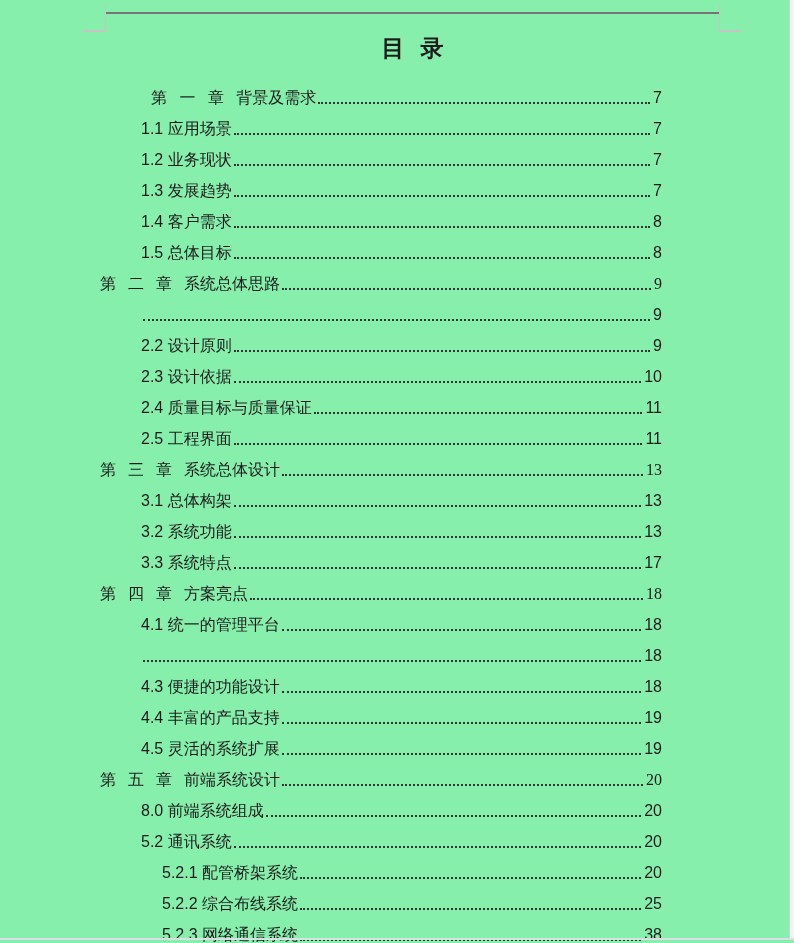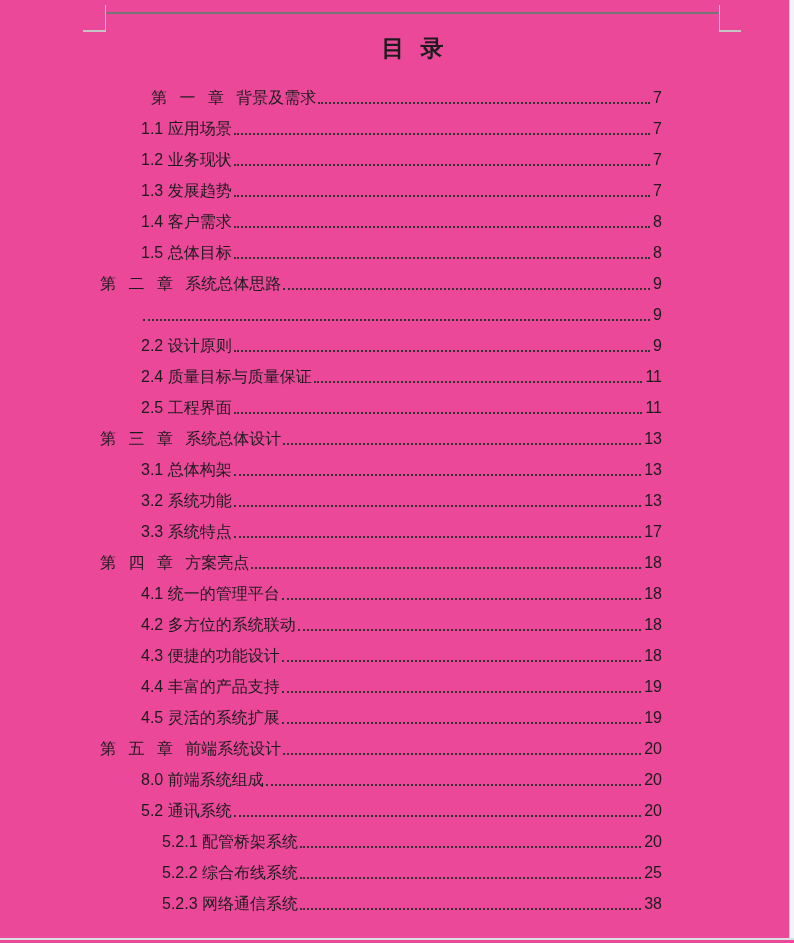--- a/index.html
+++ b/index.html
@@ -1,19 +1,19 @@
 <!DOCTYPE html>
 <html style="--text: #1c1c1c; --margin-line: #757575; --crop-mark: #c5c5c5; --leader-dots: #333333; --window-edge-line: #cfd3d6; --window-edge-fill: #f3f4f5; --bottom-divider: #dadfe3;"><head>
 <meta charset="utf-8">
 <style>
   html,body{margin:0;padding:0;background:#ffffff;}
   .page{
     position:relative;
     width:794px;height:943px;
-    background:#ec4899;
+    background:#86efac;
     overflow:hidden;
     font-family:"Liberation Sans",sans-serif;
     color:var(--text,#1c1c1c);
   }
   
   .margin-top-line{position:absolute;left:106px;top:12px;width:613px;height:2px;background:var(--margin-line,#757575);}
   .crop-left-v{position:absolute;left:105px;top:5px;width:1px;height:27px;background:var(--crop-mark,#c5c5c5);}
   .crop-left-h{position:absolute;left:83px;top:30px;width:23px;height:2px;background:var(--crop-mark,#c5c5c5);}
   .crop-right-v{position:absolute;left:719px;top:5px;width:1px;height:27px;background:var(--crop-mark,#c5c5c5);}
   .crop-right-h{position:absolute;left:719px;top:30px;width:22px;height:2px;background:var(--crop-mark,#c5c5c5);}
@@ -27,21 +27,21 @@
     text-align:center;
     font-size:23px;font-weight:700;
     letter-spacing:16px;padding-left:16px;
   }
   
   .toc{position:absolute;left:100px;top:72px;width:562px;}
   .row{display:flex;height:31px;line-height:31px;font-size:16px;cursor:default;}
   .lbl{white-space:pre;flex:0 0 auto;}
   .lvl-chapter .lbl,
   .lvl-chapter-indent .lbl{word-spacing:8px;}
-  .lvl-chapter{padding-left:0;}
+  .lvl-chapter{padding-left:0;font-family:Liberation Serif, serif;}
   .lvl-chapter-indent{padding-left:51px;margin-top:10px;}
   .lvl-section{padding-left:41px;text-align:right;}
   .lvl-subsection{padding-left:62px;}
   .leader{flex:1 1 auto;height:20px;border-bottom:2px dotted var(--leader-dots,#333333);margin:0 3px 0 2px;}
   .pg{flex:0 0 auto;}
 </style>
 </head>
 <body>
 
 <div class="page">
@@ -93,20 +93,25 @@
       <div class="row lvl-section">
         <span class="leader"></span>
         <span class="pg">9</span>
       </div>
       <div class="row lvl-section">
         <span class="lbl">2.2 设计原则</span>
         <span class="leader"></span>
         <span class="pg">9</span>
       </div>
       <div class="row lvl-section">
+        <span class="lbl">2.3 设计依据</span>
+        <span class="leader"></span>
+        <span class="pg">10</span>
+      </div>
+      <div class="row lvl-section">
         <span class="lbl">2.4 质量目标与质量保证</span>
         <span class="leader"></span>
         <span class="pg">11</span>
       </div>
       <div class="row lvl-section">
         <span class="lbl">2.5 工程界面</span>
         <span class="leader"></span>
         <span class="pg">11</span>
       </div>
       <div class="row lvl-chapter">
@@ -133,21 +138,20 @@
         <span class="lbl">第 四 章 方案亮点</span>
         <span class="leader"></span>
         <span class="pg">18</span>
       </div>
       <div class="row lvl-section">
         <span class="lbl">4.1 统一的管理平台</span>
         <span class="leader"></span>
         <span class="pg">18</span>
       </div>
       <div class="row lvl-section">
-        <span class="lbl">4.2 多方位的系统联动</span>
         <span class="leader"></span>
         <span class="pg">18</span>
       </div>
       <div class="row lvl-section">
         <span class="lbl">4.3 便捷的功能设计</span>
         <span class="leader"></span>
         <span class="pg">18</span>
       </div>
       <div class="row lvl-section">
         <span class="lbl">4.4 丰富的产品支持</span>

